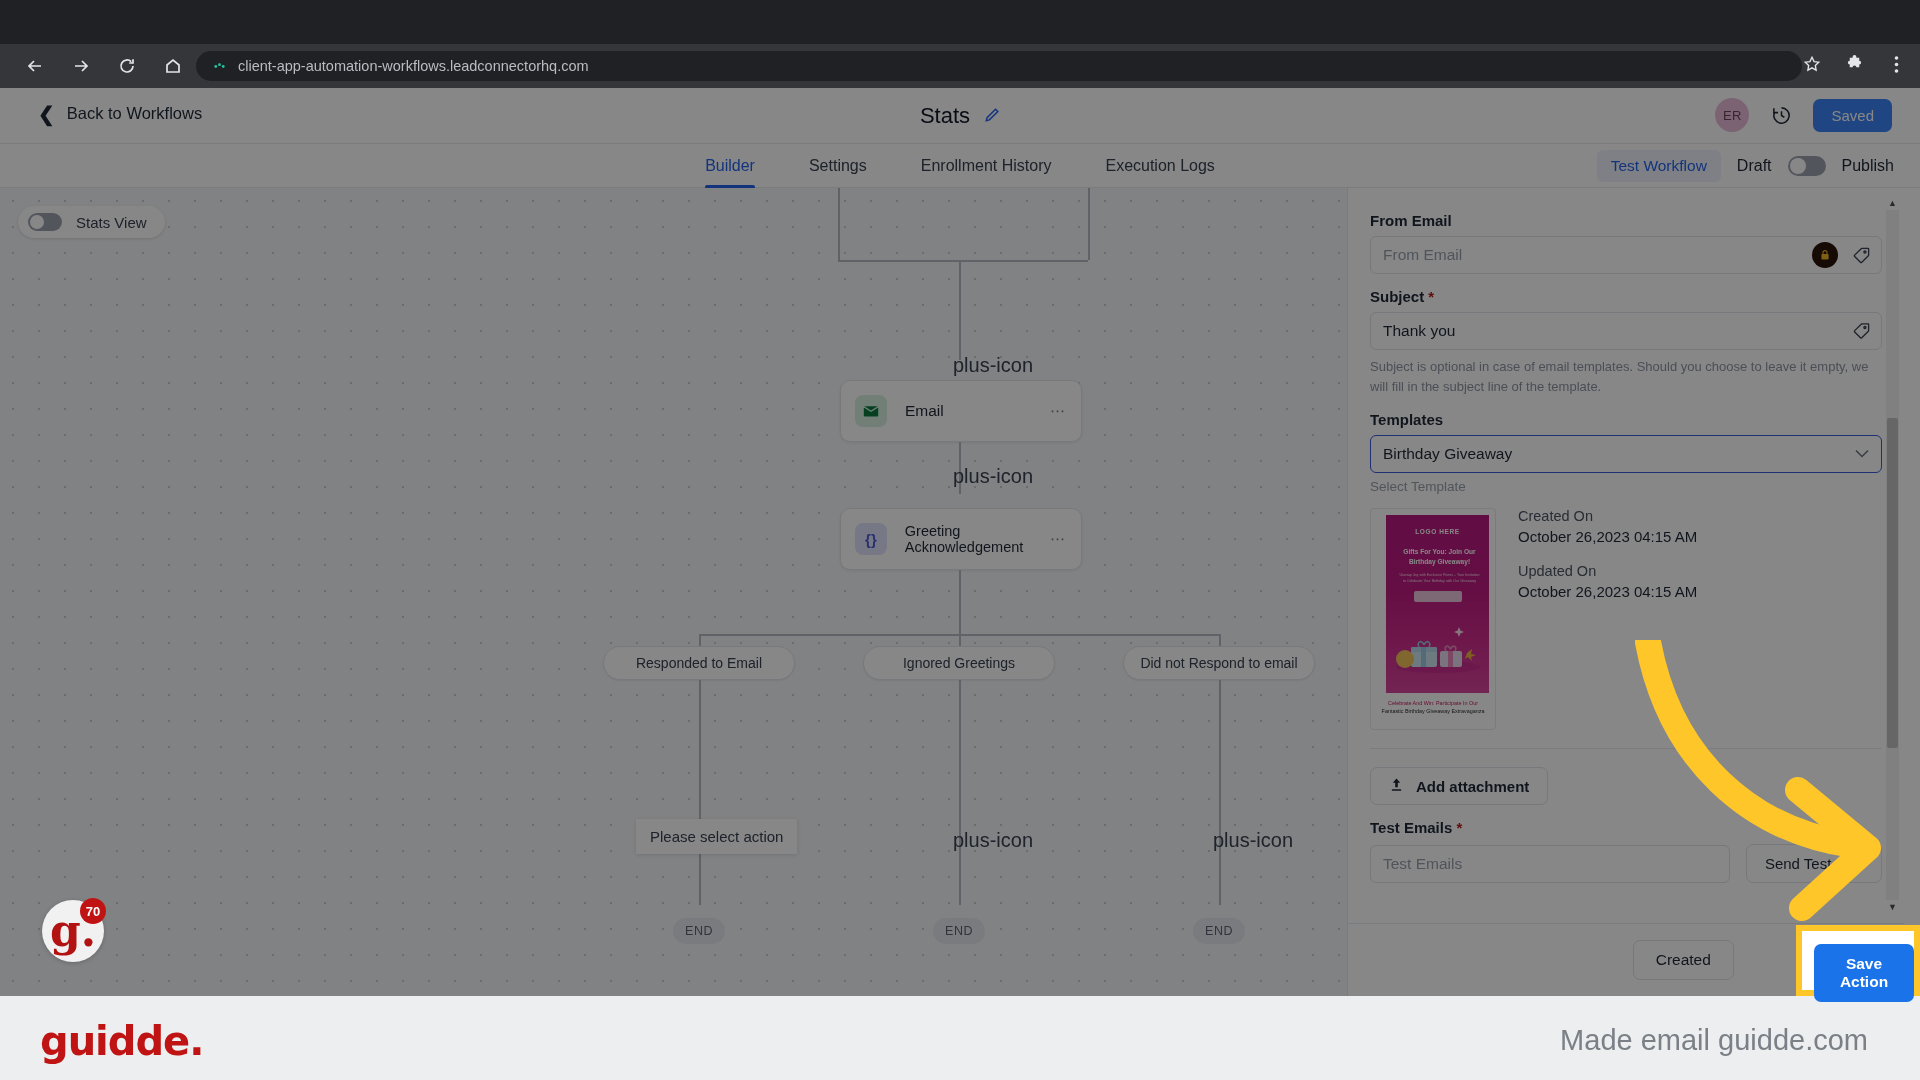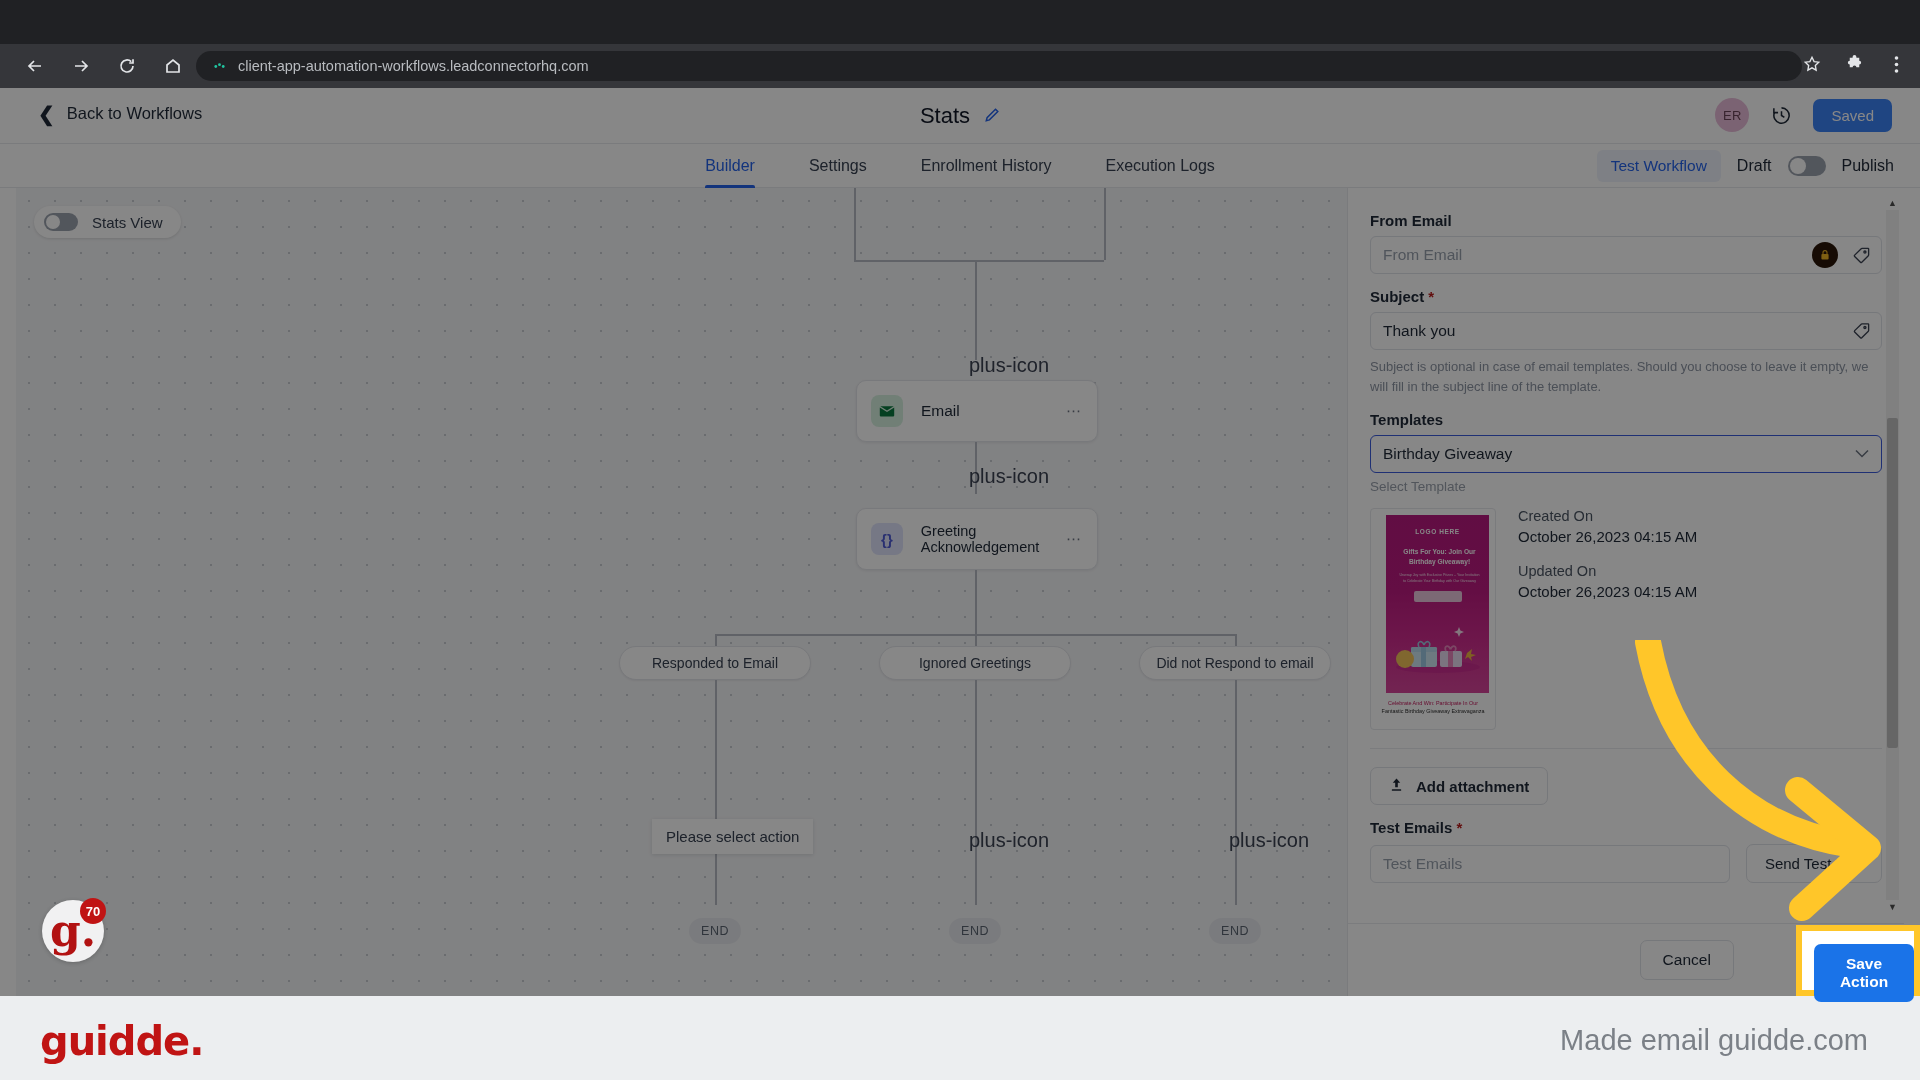--- a/index.html
+++ b/index.html
@@ -57,21 +57,21 @@
   .wtab.active { color:#2563eb; }
   .wtab.active:after { content:""; position:absolute; left:0; right:0; bottom:0; height:3px; background:#2563eb; border-radius:2px 2px 0 0; }
   .tabs-right { position:absolute; right:26px; top:6px; display:flex; align-items:center; gap:16px; }
   .test-wf { color:#2563eb; font-size:15.5px; background:#eef2fb; padding:7px 14px; border-radius:6px; }
   .draft-lbl, .publish-lbl { font-size:16px; color:#1f2937; }
   .toggle { width:38px; height:20px; border-radius:10px; background:#9ca3af; position:relative; }
   .toggle .knob { position:absolute; left:2px; top:2px; width:16px; height:16px; border-radius:50%; background:#fff; }
 
   
   .canvas {
-    position:absolute; left:16px; top:100px; width:1347px; height:808px;
+    position:absolute; left:0; top:100px; width:1347px; height:808px;
     background-color:#f4f5f7;
     background-image: radial-gradient(#c9ccd2 1.2px, transparent 1.2px);
     background-size: 26px 26px;
     text-decoration: underline;
   }
   .stats-view { position:absolute; left:18px; top:18px; display:flex; align-items:center; gap:14px; background:#fff; border-radius:20px; padding:7px 18px 7px 10px; box-shadow:0 1px 3px rgba(0,0,0,.12); }
   .sv-toggle { width:34px; height:18px; border-radius:9px; background:#9ca3af; position:relative; }
   .sv-toggle .knob { position:absolute; left:2px; top:2px; width:14px; height:14px; border-radius:50%; background:#fff; }
   .sv-label { font-size:15px; color:#374151; }
 
@@ -425,21 +425,21 @@
       </div>
 
       <div class="pscroll">
         <div class="track"></div>
         <div class="arr" style="top:0;">▲</div>
         <div class="thumb"></div>
         <div class="arr" style="bottom:0;">▼</div>
       </div>
 
       <div class="panel-footer">
-        <button class="cancel-btn">Cancel</button>
+        <button class="cancel-btn">Created</button>
         <button class="save-btn" style="visibility:hidden;">Save Action</button>
       </div>
     </div>
   </div>
 
   <div class="dimmer"></div>
 
   <div class="guidde-badge">
     <span class="gb-g">g.</span>
     <span class="gb-count">70</span>

